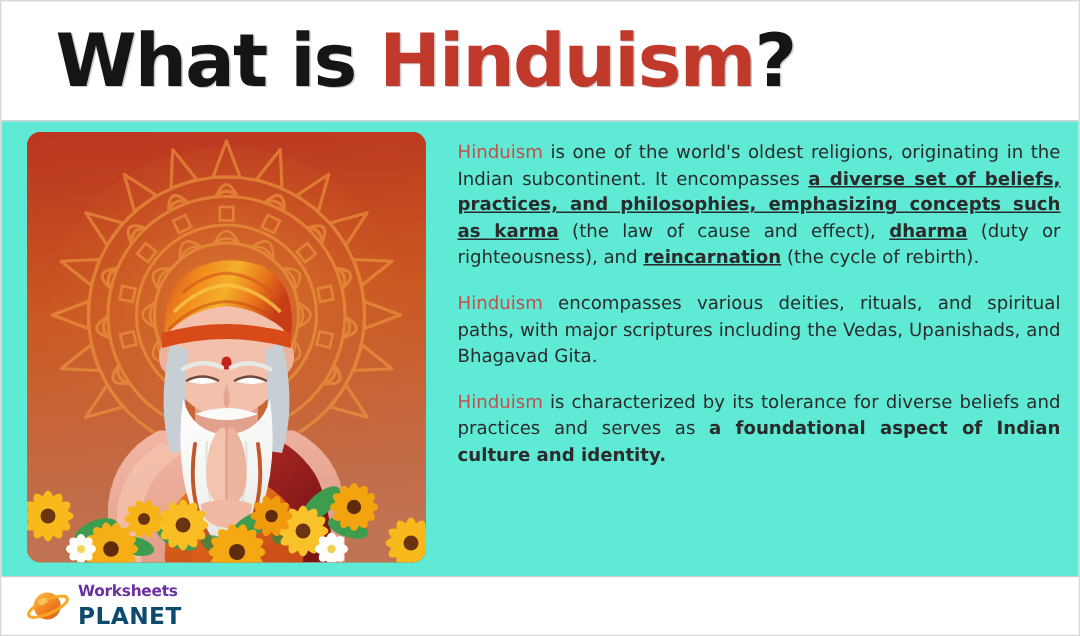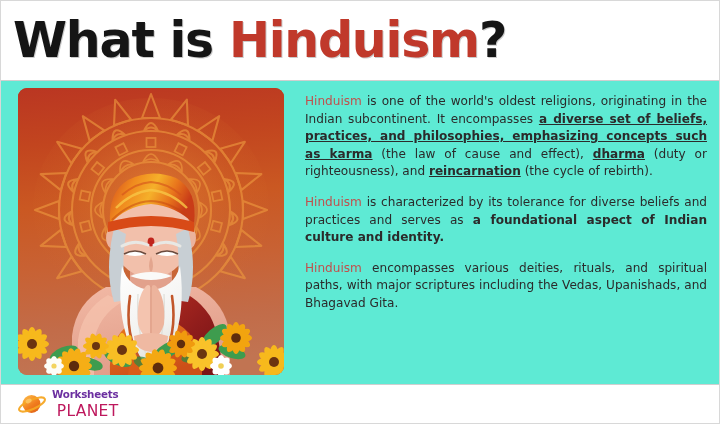--- a/index.html
+++ b/index.html
@@ -24,21 +24,21 @@
 
   
   .header {
     position: absolute;
     left: 0; top: 0;
     width: 720px;
     height: 79px;
     background: #ffffff;
     display: flex;
     align-items: center;
-    padding-left: 12px;
+    padding-left: 36px;
   }
   .title {
     font-family: "DejaVu Sans", sans-serif;
     font-weight: 700;
     font-size: 49px;
     letter-spacing: -1.2px;
     line-height: 1;
     white-space: nowrap;
     color: #151515;
     text-shadow: 1px 1px 0 rgba(140,140,140,.45);
@@ -111,35 +111,35 @@
   .footer {
     position: absolute;
     left: 0; top: 384px;
     width: 720px;
     height: 39px;
     background: #ffffff;
     display: flex;
     align-items: center;
     padding-left: 16px;
   }
-  .logo { display: flex; align-items: center; gap: 4px; text-align: right; }
+  .logo { display: flex; align-items: center; gap: 4px; }
   .planet-icon { width: 31px; height: 25px; display: block; flex: none; }
   .logo-words { display: flex; flex-direction: column; line-height: 1; }
   .logo-top {
     font-family: "DejaVu Sans", sans-serif;
     font-weight: 700;
     font-size: 10.3px;
     color: #6B2FA0;
     letter-spacing: -0.2px;
   }
   .logo-bottom {
     font-family: "DejaVu Sans", sans-serif;
-    font-weight: 400;
+    font-weight: 700;
     font-size: 15.5px;
-    color: #be185d;
+    color: #0c4a6e;
     letter-spacing: 0.3px;
     margin-top: 5px;
   }
   .footer-text {
     margin-left: 13px;
     font-family: "DejaVu Sans", sans-serif;
     font-weight: 700;
     font-size: 12.4px;
     color: #2b2b2b;
     white-space: nowrap;
@@ -478,23 +478,23 @@
           </g>
         </g>
 
       </svg>
     </div>
 
     <div class="text-col">
 
       <p class="para"><span class="kw">Hinduism</span><span> is one of the world's oldest religions, originating in the Indian subcontinent. It encompasses </span><span class="u">a diverse set of beliefs, practices, and philosophies, emphasizing concepts such as karma</span><span> (the law of cause and effect), </span><span class="u">dharma</span><span> (duty or righteousness), and </span><span class="u">reincarnation</span><span> (the cycle of rebirth).</span></p>
 
+      <p class="para"><span class="kw">Hinduism</span><span> encompasses various deities, rituals, and spiritual paths, with major scriptures including the Vedas, Upanishads, and Bhagavad Gita.</span></p>
+
       <p class="para"><span class="kw">Hinduism</span><span> is characterized by its tolerance for diverse beliefs and practices and serves as </span><span class="b">a foundational aspect of Indian culture and identity.</span></p>
-
-      <p class="para"><span class="kw">Hinduism</span><span> encompasses various deities, rituals, and spiritual paths, with major scriptures including the Vedas, Upanishads, and Bhagavad Gita.</span></p>
 
     </div>
   </div>
 
   <div class="footer-rule"></div>
   <div class="footer">
 
     <div class="logo">
       <svg class="planet-icon" viewBox="0 0 31 25">
         <defs>

